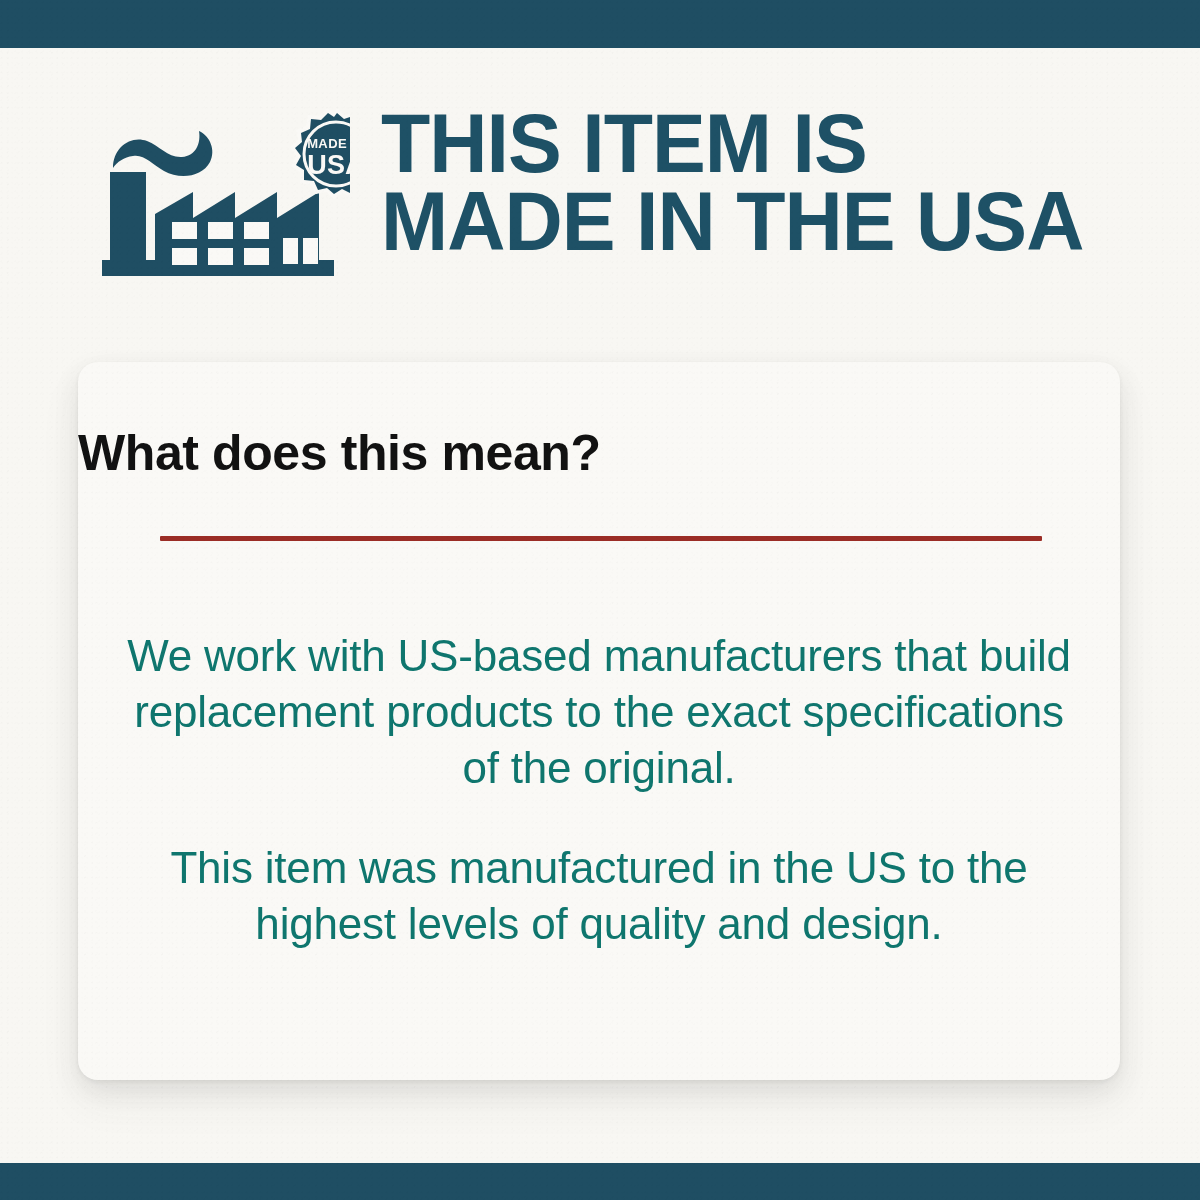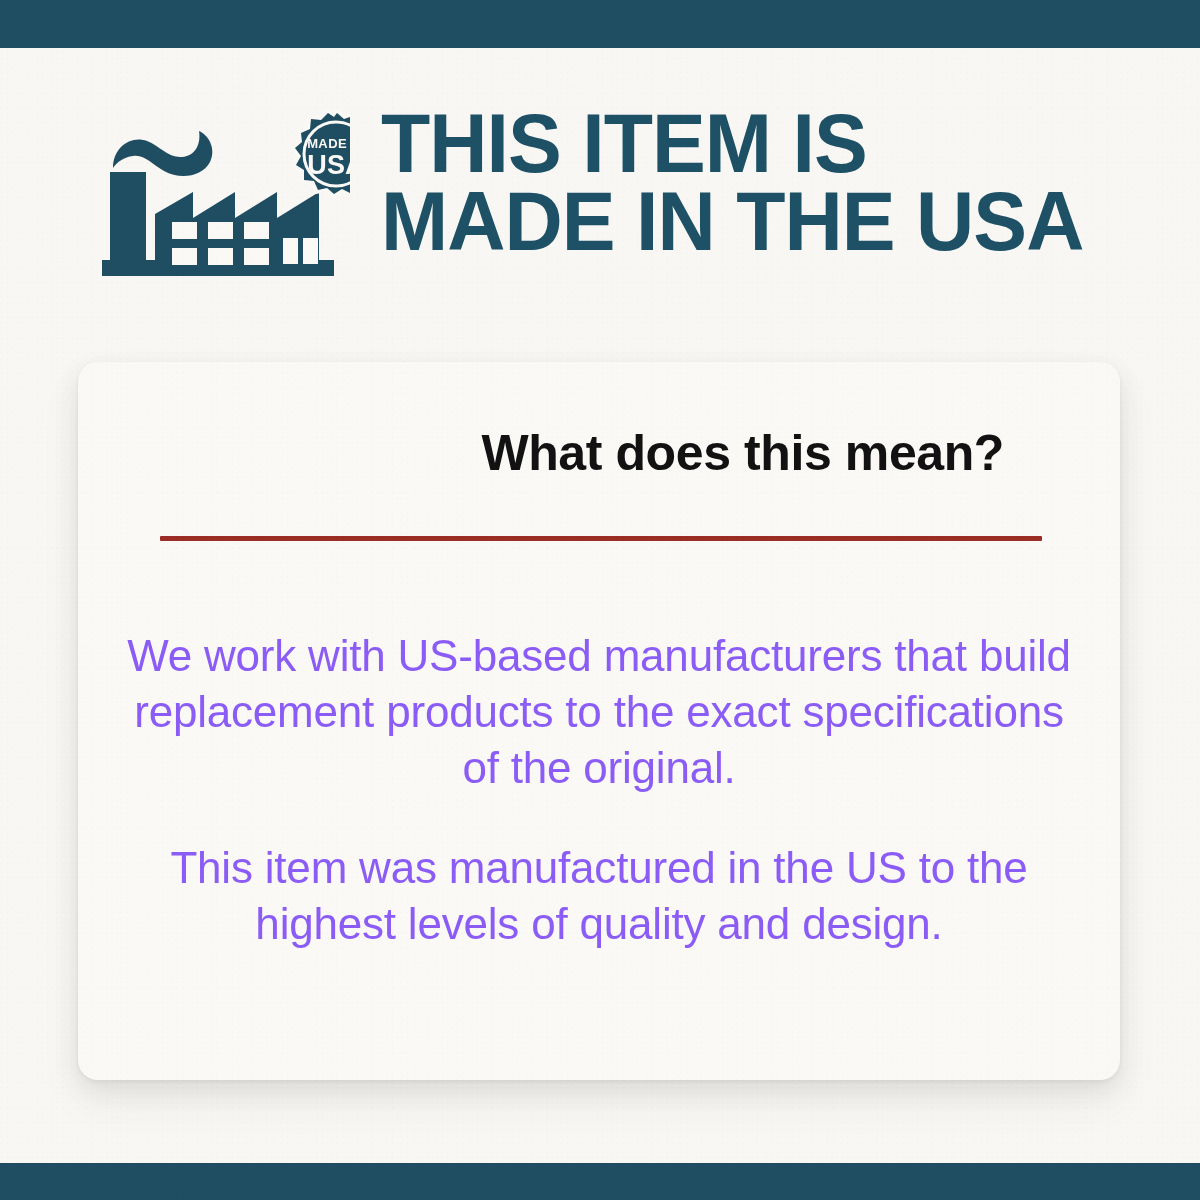--- a/index.html
+++ b/index.html
@@ -96,21 +96,21 @@
       0 10px 26px rgba(60,60,60,0.10),
       0 22px 44px rgba(60,60,60,0.06);
     z-index: 10;
   }
 
   .card-title {
     position: absolute;
     left: 0;
     top: 62px;
     width: 926px;
-    text-align: right;
+    text-align: left;
     color: #121212;
     font-family: "Liberation Sans Narrow", "Liberation Sans", sans-serif;
     font-weight: 700;
     font-size: 50px;
     letter-spacing: -0.4px;
   }
 
   .divider {
     position: absolute;
     left: 82px;
@@ -123,21 +123,21 @@
 
   .body-block {
     position: absolute;
     left: 40px;
     top: 222px;
     width: 962px;
   }
 
   .para {
     text-align: center;
-    color: #8b5cf6;
+    color: #0f766e;
     font-family: "Liberation Sans Narrow", "Liberation Sans", sans-serif;
     font-weight: 400;
     font-size: 44px;
     line-height: 56px;
     letter-spacing: -0.2px;
   }
   .para + .para { }
 
   svg { display: block; }
 </style>

